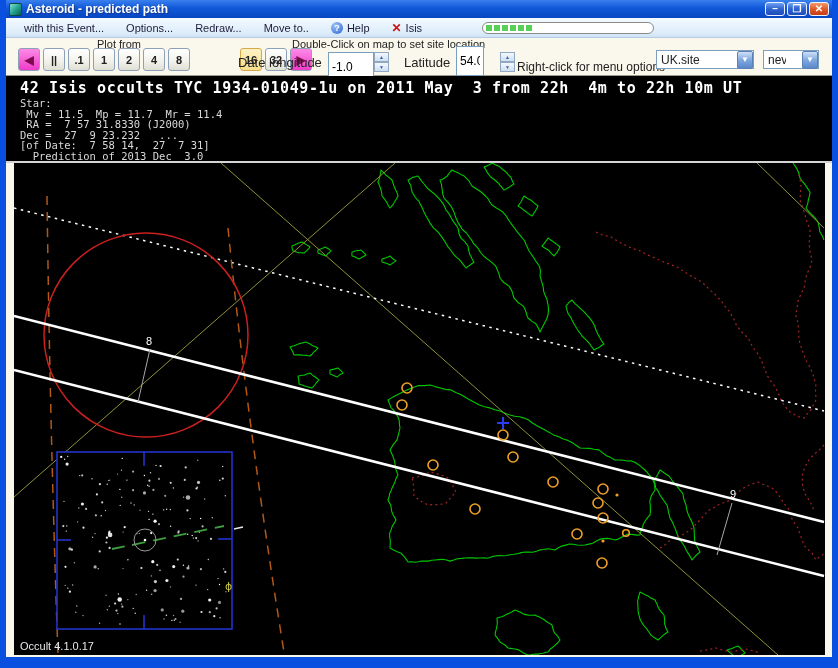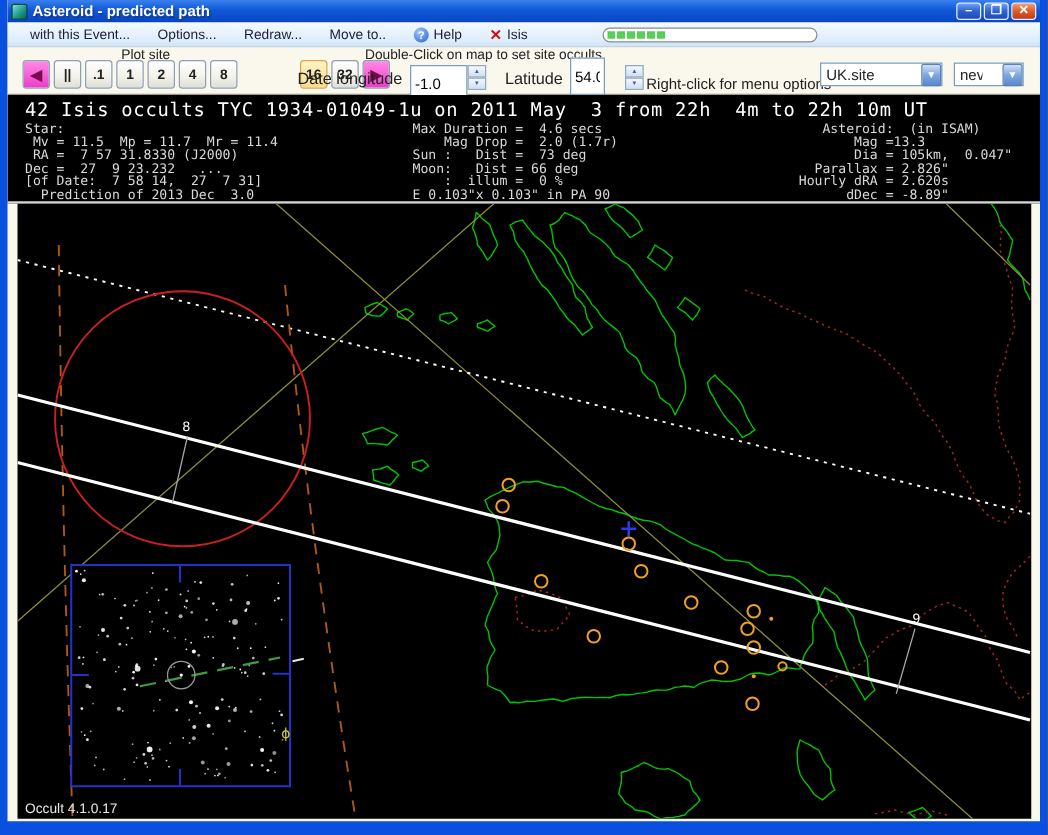--- a/index.html
+++ b/index.html
@@ -48,21 +48,21 @@
     font-size:5px;line-height:4px;color:#3a5fae;padding:0;}
   .combo{position:absolute;height:19px;border:1px solid #7b9ebd;background:#fff;display:flex;align-items:center;gap:16px;}
   .combo .val{flex:1;font-size:12px;padding:0 4px;white-space:nowrap;overflow:hidden;}
   .combo .arrow{width:16px;height:18px;border-radius:2px;margin-right:0;
     background:linear-gradient(180deg,#cfe0f6 0%,#7fa8e0 50%,#5a88cc 100%);
     border:1px solid #5a80b8;color:#fff;font-size:8px;line-height:16px;text-align:center;}
   .hint-bold{font-weight:normal;font-size:12px;padding-left:31px;}
   
   .infopanel{height:87px;background:#000;position:relative;color:#d9d9d9;
     font-family:"DejaVu Sans Mono","Liberation Mono",monospace;border-bottom:2px solid #d4d4d4;}
-  .headline{position:absolute;left:14px;top:3px;color:#fff;font-weight:normal;font-size:15px;
+  .headline{position:absolute;left:14px;top:3px;color:#fff;font-weight:bold;font-size:15px;
     letter-spacing:0.6px;white-space:pre;text-align:center;}
   .infoblock{position:absolute;top:22px;font-size:10.5px;line-height:10.6px;white-space:pre;margin:0;}
   
   .mappanel{margin-left:8px;width:811px;height:492px;background:#000;position:relative;cursor:crosshair;}
   svg{display:block;}
   .coast{fill:none;stroke:var(--coast);stroke-width:1.1;stroke-linejoin:round;}
   .rdot{fill:none;stroke:var(--border_dotted);stroke-width:1.2;stroke-dasharray:2 3.2;stroke-linejoin:round;}
   .olive{stroke:var(--olive);stroke-width:1;}
   .wdot{stroke:var(--path_line);stroke-width:1.5;stroke-dasharray:2.5 4.5;}
   .wline{stroke:var(--path_line);stroke-width:2.6;}
@@ -115,34 +115,34 @@
     <span class="menuitem">
       <span class="exit-glyph">✕</span>
       <span>Isis</span>
     </span>
     <span class="progressbar">
       <span class="progressfill" id="progressfill" style="display:block;width:46px;"></span>
     </span>
   </div>
 
   <div class="toolbar">
-    <span class="lbl" style="left:91px;top:0px;">Plot site</span>
+    <span class="lbl" style="left:91px;top:0px;">Plot from</span>
     <div class="scalebtns">
       <button class="btn pink">◀</button>
       <button class="btn">||</button>
       <button class="btn">.1</button>
       <button class="btn">1</button>
       <button class="btn">2</button>
       <button class="btn">4</button>
       <button class="btn">8</button>
       <button class="btn active">16</button>
       <button class="btn">32</button>
       <button class="btn pink">▶</button>
     </div>
-    <span class="lbl" style="left:286px;top:0px;">Double-Click on map to set site occults</span>
+    <span class="lbl" style="left:286px;top:0px;">Double-Click on map to set site location</span>
     <span class="lbl" style="left:232px;top:17px;font-size:13px;">Date longitude</span>
     <input class="field" style="left: 322px; top: 14px; width: 46px;" value="-1.0">
     <span class="spinner" style="left:368px;top:14px;">
       <button>▲</button>
       <button>▼</button>
     </span>
     <span class="lbl" style="left:398px;top:17px;font-size:13px;">Latitude</span>
     <input class="field" style="left: 450px; top: 8px; width: 28px;" value="54.0">
     <span class="spinner" style="left:494px;top:14px;">
       <button>▲</button>
@@ -160,32 +160,20 @@
   </div>
 
   <div class="infopanel">
     <div class="headline">42 Isis occults TYC 1934-01049-1u on 2011 May  3 from 22h  4m to 22h 10m UT</div>
     <pre class="infoblock" style="left:14px;">Star:
  Mv = 11.5  Mp = 11.7  Mr = 11.4
  RA =  7 57 31.8330 (J2000)
 Dec =  27  9 23.232   ...
 [of Date:  7 58 14,  27  7 31]
   Prediction of 2013 Dec  3.0</pre>
-    <pre class="infoblock" style="left:324px;">Max Duration =  4.6 secs
-    Mag Drop =  2.0 (1.7r)
-Sun :   Dist =  73 deg
-Moon:   Dist = 66 deg
-    :  illum =  0 %
-E 0.103"x 0.103" in PA 90</pre>
-    <pre class="infoblock" style="left:633px;">   Asteroid:  (in ISAM)
-       Mag =13.3
-       Dia = 105km,  0.047"
-  Parallax = 2.826"
-Hourly dRA = 2.620s
-      dDec = -8.89"</pre>
   </div>
 
   <div class="mappanel">
     <svg id="mapsvg" width="811" height="492" viewBox="14 163 811 492">
       <g id="coast-g">
           <path d="M452.0,170.0L454.9,171.5L458.0,172.7L460.8,174.4L463.8,175.7L466.2,178.1L468.6,180.3L470.2,183.2L472.0,186.0L474.9,188.0L477.9,189.8L480.7,191.8L483.4,194.0L485.9,196.5L488.3,199.1L489.9,202.2L492.0,205.0L494.7,206.7L497.2,208.6L499.9,210.1L502.6,211.8L504.6,214.2L506.7,216.6L508.2,219.4L510.0,222.0L511.7,224.3L513.4,226.6L515.2,228.8L516.7,231.2L518.5,233.4L520.4,235.6L522.1,237.8L524.0,240.0L525.2,242.3L526.1,244.7L527.3,247.0L528.3,249.4L529.5,251.7L531.0,253.8L532.5,255.9L534.0,258.0L535.2,260.2L536.5,262.2L538.0,264.2L539.4,266.2L540.0,268.6L540.4,271.1L540.3,273.5L540.0,276.0L540.8,278.3L541.3,280.7L542.1,283.1L542.8,285.4L543.3,287.8L543.5,290.3L544.1,292.7L545.0,295.0L546.1,297.3L547.1,299.7L547.4,302.3L548.1,304.8L548.3,307.3L548.5,309.9L548.3,312.5L548.0,315.0L547.2,317.2L546.5,319.5L545.3,321.5L544.3,323.6L543.2,325.7L542.1,327.8L541.0,329.9L540.0,332.0L539.1,329.8L538.2,327.6L536.9,325.6L535.7,323.5L533.7,322.4L531.6,321.1L529.9,319.5L528.0,318.0L526.8,315.1L526.0,312.0L524.9,309.1L523.5,306.2L520.9,304.4L518.2,302.8L516.2,300.3L514.0,298.0L513.0,295.0L512.3,291.9L510.9,289.1L509.3,286.4L506.8,284.5L504.1,282.8L501.9,280.5L500.0,278.0L499.3,274.9L498.2,271.9L496.9,269.0L495.8,266.1L493.5,263.9L491.0,261.9L488.5,259.9L486.0,258.0L483.6,255.9L481.4,253.5L479.5,250.9L477.9,248.1L475.7,245.7L473.4,243.5L471.9,240.6L470.0,238.0L468.3,235.5L466.4,233.0L464.0,231.0L461.9,228.8L460.3,226.1L458.6,223.6L457.2,220.8L456.0,218.0L455.0,215.2L454.1,212.4L452.8,209.7L451.5,207.1L449.8,204.7L448.0,202.3L445.9,200.2L444.0,198.0L443.4,195.8L442.7,193.6L442.4,191.3L442.1,189.0L441.7,186.7L441.5,184.4L440.7,182.2L440.0,180.0L441.9,179.4L443.8,178.6L445.4,177.3L447.1,176.3L448.2,174.6L449.3,173.0L450.6,171.5Z" class="coast"></path>
           <path d="M418.0,176.0L419.5,178.2L421.1,180.3L422.7,182.5L424.5,184.5L426.1,186.6L427.8,188.7L430.0,190.3L432.0,192.0L434.3,193.8L436.3,195.8L438.3,197.9L440.3,200.0L442.0,202.4L443.7,204.7L444.9,207.3L446.0,210.0L447.8,212.1L449.3,214.3L450.6,216.7L451.9,219.1L453.3,221.4L454.9,223.6L456.5,225.7L458.0,228.0L458.5,230.6L458.9,233.2L459.9,235.7L460.9,238.2L462.9,239.9L464.9,241.7L466.4,243.9L468.0,246.0L468.3,248.1L468.7,250.3L469.3,252.4L469.7,254.5L470.9,256.3L471.8,258.3L472.8,260.2L474.0,262.0L473.0,262.7L472.1,263.6L471.0,264.2L470.0,265.0L469.0,265.7L467.9,266.4L467.0,267.2L466.0,268.0L464.4,265.9L462.7,263.8L461.1,261.7L459.4,259.7L457.3,257.9L455.3,256.2L453.5,254.2L452.0,252.0L450.2,249.5L448.2,247.2L446.6,244.6L445.1,241.9L443.4,239.4L441.7,236.9L439.8,234.4L438.0,232.0L435.7,229.9L433.4,227.9L431.6,225.3L429.8,222.9L428.5,220.1L426.8,217.5L425.4,214.7L424.0,212.0L422.8,209.3L421.7,206.6L420.2,204.1L419.0,201.4L417.0,199.3L415.0,197.0L413.6,194.5L412.0,192.0L411.8,190.4L411.3,188.9L411.1,187.3L410.9,185.7L410.1,184.3L409.3,182.9L408.7,181.5L408.0,180.0L409.2,179.4L410.4,178.7L411.6,178.1L412.7,177.3L414.1,177.1L415.4,176.7L416.7,176.3Z" class="coast"></path>
           <path d="M492.0,163.0L493.9,164.0L495.7,164.9L497.7,165.7L499.6,166.6L501.1,168.1L502.6,169.5L504.4,170.7L506.0,172.0L507.2,173.4L508.4,174.8L509.7,176.1L510.9,177.4L511.5,179.1L512.3,180.8L513.1,182.4L514.0,184.0L512.8,184.8L511.5,185.5L510.3,186.4L509.1,187.2L507.8,187.9L506.6,188.7L505.3,189.4L504.0,190.0L502.6,188.4L501.3,186.7L499.9,185.1L498.6,183.4L497.0,182.0L495.4,180.5L493.8,179.2L492.0,178.0L490.8,176.8L489.6,175.6L488.5,174.2L487.5,172.9L486.7,171.4L485.9,169.8L485.0,168.4L484.0,167.0L485.1,166.6L486.1,166.3L487.1,165.8L488.1,165.3L489.2,164.8L490.2,164.3L491.1,163.6Z" class="coast"></path>
           <path d="M524.0,196.0L525.8,197.2L527.6,198.4L529.5,199.4L531.4,200.5L533.0,201.9L534.6,203.3L536.3,204.6L538.0,206.0L537.4,207.3L536.8,208.6L536.0,209.9L535.3,211.2L534.4,212.3L533.6,213.6L532.8,214.8L532.0,216.0L530.2,214.8L528.5,213.6L526.8,212.2L525.0,211.0L523.3,209.7L521.6,208.3L519.8,207.1L518.0,206.0L518.9,204.8L519.8,203.7L520.6,202.5L521.4,201.2L522.0,199.9L522.6,198.6L523.4,197.3Z" class="coast"></path>
           <path d="M548.0,238.0L549.5,239.1L551.0,240.2L552.6,241.3L554.1,242.4L555.6,243.5L557.1,244.6L558.6,245.8L560.0,247.0L559.3,248.2L558.7,249.4L558.1,250.6L557.5,251.8L556.6,252.8L555.7,253.9L554.8,254.9L554.0,256.0L552.6,254.6L551.2,253.3L549.9,251.7L548.6,250.3L546.9,249.3L545.2,248.3L543.6,247.2L542.0,246.0L542.8,245.1L543.7,244.1L544.4,243.1L545.2,242.1L545.9,241.1L546.7,240.1L547.3,239.1Z" class="coast"></path>

